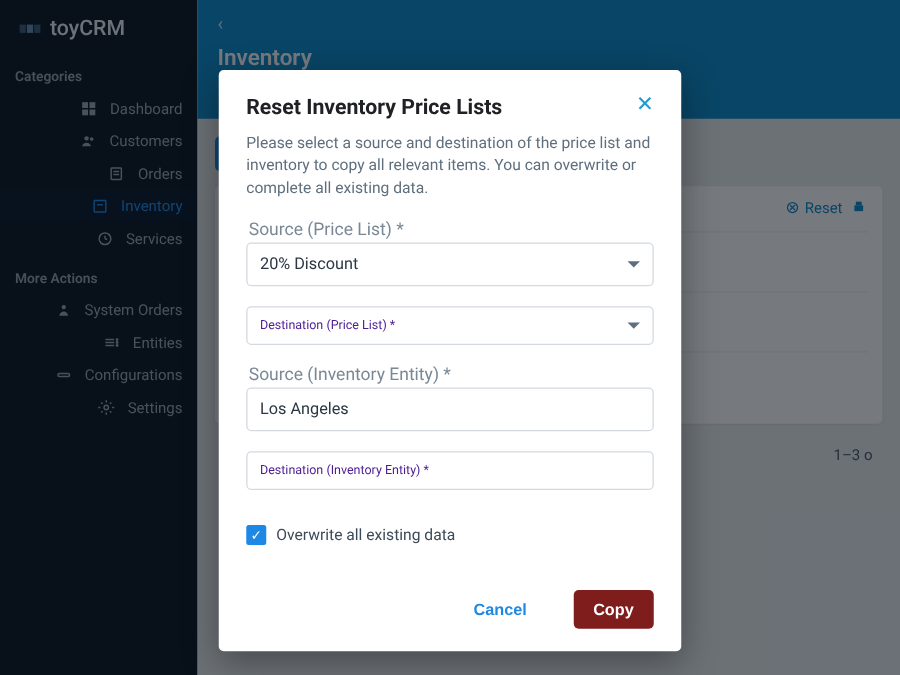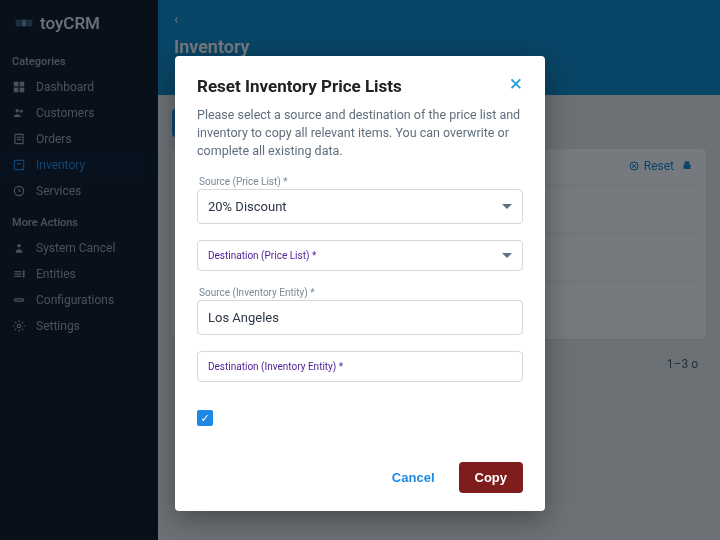--- a/index.html
+++ b/index.html
@@ -2,21 +2,21 @@
 <html><head>
 <meta charset="utf-8">
 <style>
   * { box-sizing: border-box; margin: 0; padding: 0; }
   html, body { width: 720px; height: 540px; overflow: hidden; font-family: -apple-system, BlinkMacSystemFont, "Segoe UI", Roboto, Arial, sans-serif; background: #f5f5f5; }
   .app { display: flex; width: 720px; height: 540px; position: relative; }
   .sidebar { width: 158px; background: #0c1420; color: #8a96a6; flex-shrink: 0; padding-top: 8px; }
   .brand { display: flex; align-items: center; gap: 6px; padding: 5px 10px 10px 14px; color: #e8eef5; font-size: 17px; font-weight: 500; }
   .brand svg { width: 20px; height: 20px; }
   .side-section { font-size: 11px; color: #94a0b0; padding: 12px 12px 6px 12px; font-weight: 600; }
-  .side-item { display: flex; align-items: center; gap: 10px; padding: 6px 12px; font-size: 12px; color: #9aa6b5; cursor: pointer; }
+  .side-item { display: flex; align-items: center; gap: 10px; padding: 6px 12px; font-size: 12px; color: #9aa6b5; cursor: pointer; justify-content: flex-end; }
   .side-item.active { color: #1e88e5; background: rgba(30,136,229,0.06); }
   .side-item svg { width: 14px; height: 14px; flex-shrink: 0; }
   .main { flex: 1; background: #e8ebee; display: flex; flex-direction: column; min-width: 0; }
   .topbar { background: #0e8acb; color: #fff; padding: 10px 16px 0 16px; }
   .back { font-size: 15px; color: #cfe8f6; }
   .page-title { font-size: 18px; font-weight: 600; padding: 8px 0 12px 0; }
   .tabs { display: flex; gap: 20px; font-size: 12px; }
   .tab { padding: 6px 2px; color: #cfe8f6; }
   .tab.active { color: #fff; }
   .content { padding: 14px 14px; position: relative; }
@@ -30,27 +30,27 @@
   .pager { text-align: right; font-size: 12px; color: #4b5a68; padding: 18px 8px 10px 0; }
   .footer { text-align: center; font-size: 11px; color: #7a8896; padding-top: 14px; }
   .footer a { color: #0e8acb; text-decoration: underline; }
   .overlay { position: absolute; inset: 0; background: rgba(5,12,20,0.55); display: flex; align-items: flex-start; justify-content: center; padding-top: 56px; }
   .modal { width: 370px; background: #fff; border-radius: 4px; box-shadow: 0 8px 28px rgba(0,0,0,0.35); padding: 20px 22px 18px 22px; }
   .modal-head { display: flex; justify-content: space-between; align-items: flex-start; }
   .modal-title { font-size: 17px; font-weight: 700; color: #202124; }
   .close { color: #1e9bd7; font-size: 17px; cursor: pointer; line-height: 1; }
   .modal-desc { font-size: 12.5px; color: #5f6f7e; margin-top: 10px; line-height: 1.45; }
   .field { margin-top: 16px; }
-  .field-label { font-size: 10px; color: #7a8896; margin-bottom: 2px; padding-left: 2px; }
+  .field-label { font-size: 14px; color: #7a8896; margin-bottom: 2px; padding-left: 2px; }
   .select, .input { width: 100%; border: 1px solid #d3d9df; border-radius: 4px; padding: 9px 10px; font-size: 13px; color: #2b3744; background: #fff; display: flex; justify-content: space-between; align-items: center; }
   .select .caret { width: 0; height: 0; border-left: 5px solid transparent; border-right: 5px solid transparent; border-top: 5px solid #5f6f7e; }
   .placeholder { color: #4c1d95; font-size: 10px; }
   .check-row { display: flex; align-items: center; gap: 8px; margin-top: 28px; font-size: 12.5px; color: #3c4a58; }
   .checkbox { width: 16px; height: 16px; background: #1e88e5; border-radius: 2px; display: flex; align-items: center; justify-content: center; color: #fff; font-size: 11px; }
-  .modal-actions { display: flex; justify-content: flex-end; gap: 14px; margin-top: 36px; }
+  .modal-actions { display: flex; justify-content: flex-end; gap: 27px; margin-top: 36px; }
   .btn-cancel { background: none; border: none; color: #1e88e5; font-size: 13px; font-weight: 600; padding: 8px 10px; cursor: pointer; }
   .btn-copy { background: #7f1d1d; border: none; color: #fff; font-size: 13px; font-weight: 600; padding: 8px 16px; border-radius: 4px; cursor: pointer; }
 </style>
 </head>
 <body>
 
 <div class="app">
   <aside class="sidebar">
     <div class="brand">
       <svg viewBox="0 0 24 24" fill="#3a5a7a">
@@ -101,21 +101,21 @@
         </svg>
         <span>Services</span>
       </div>
 
     <div class="side-section">More Actions</div>
     <div class="side-item">
         <svg viewBox="0 0 24 24" fill="currentColor">
           <circle cx="12" cy="8" r="3"></circle>
           <path d="M6 20c0-3 3-6 6-6s6 3 6 6"></path>
         </svg>
-        <span>System Cancel</span>
+        <span>System Orders</span>
       </div>
     <div class="side-item">
         <svg viewBox="0 0 24 24" fill="none" stroke="currentColor" stroke-width="2">
           <line x1="4" y1="8" x2="16" y2="8"></line>
           <line x1="4" y1="12" x2="16" y2="12"></line>
           <line x1="4" y1="16" x2="16" y2="16"></line>
           <circle cx="20" cy="8" r="1"></circle>
           <circle cx="20" cy="12" r="1"></circle>
           <circle cx="20" cy="16" r="1"></circle>
         </svg>
@@ -222,20 +222,21 @@
       </div>
 
       <div class="field">
         <div class="input">
           <span class="placeholder">Destination (Inventory Entity) *</span>
         </div>
       </div>
 
       <div class="check-row">
         <div class="checkbox">✓</div>
+        <span>Overwrite all existing data</span>
       </div>
 
       <div class="modal-actions">
         <button class="btn-cancel">Cancel</button>
         <button class="btn-copy">Copy</button>
       </div>
     </div>
   </div>
 </div>
 

